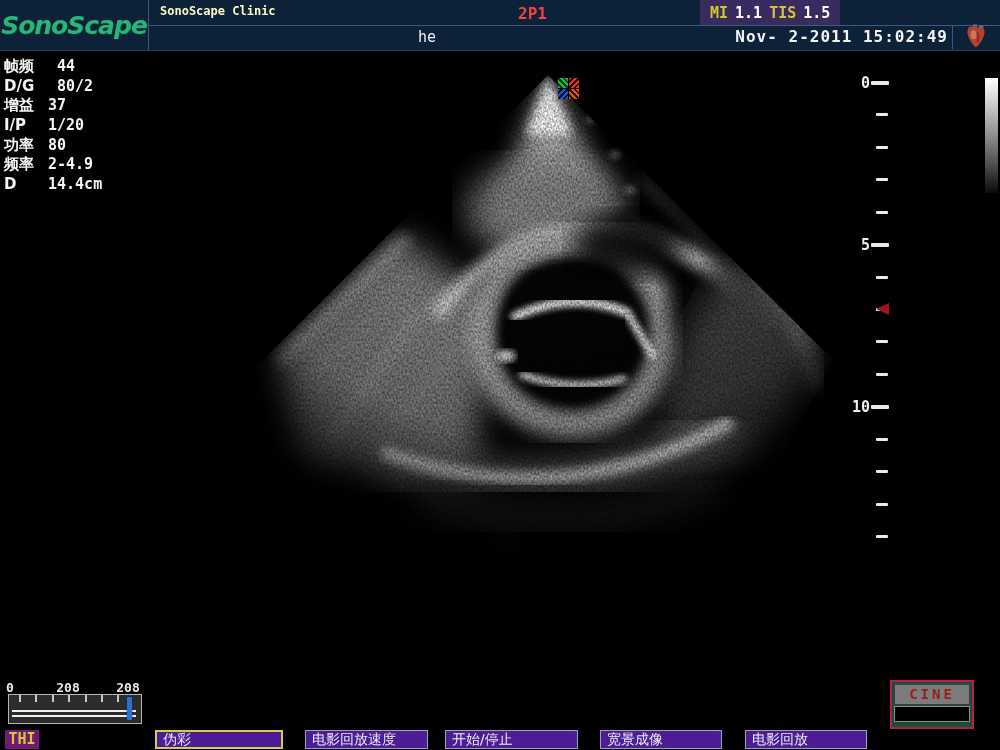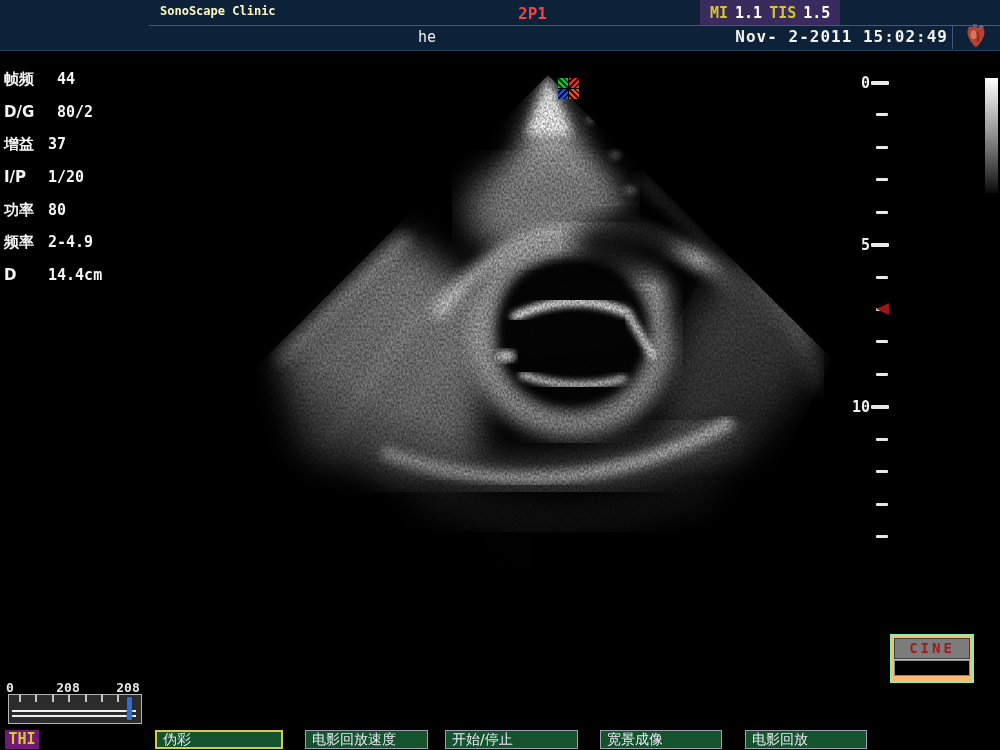--- a/index.html
+++ b/index.html
@@ -17,21 +17,21 @@
   .probe{position:absolute;left:518px;top:4px;font-size:16px;font-weight:bold;color:#ef4444;}
   .mi-block{position:absolute;left:700px;top:0;height:25px;padding:0 10px;background:#3a2b5e;
             display:flex;align-items:center;gap:7px;font-size:15px;font-weight:bold;}
   .ylw{color:#d3c52f;} .wht{color:#fff;}
   .patient{position:absolute;left:418px;top:28px;font-size:15px;font-weight:normal;color:#f2f2f2;}
   .datetime{position:absolute;right:52px;top:27px;font-size:16px;font-weight:bold;color:#f2f2f2;letter-spacing:1px;}
   .hdr-vsep{position:absolute;left:952px;top:26px;width:1px;height:23px;background:#3d5b7d;}
   .heart-icon{position:absolute;left:960px;top:23px;width:32px;height:27px;}
   
   .params{position:absolute;left:4px;top:57px;font-size:15px;font-weight:bold;color:#f5f5f5;}
-  .prow{display:flex;height:19.7px;line-height:19.7px;white-space:pre;margin-top:13px;}
+  .prow{display:flex;height:19.7px;line-height:19.7px;white-space:pre;}
   .plabel{width:44px;font-family:"DejaVu Sans",sans-serif;font-weight:bold;}
   .pvalue{font-family:"DejaVu Sans Mono",monospace;}
   
   .us-wrap{position:absolute;left:160px;top:60px;width:700px;height:560px;}
   .probe-marker{position:absolute;left:558px;top:78px;width:21px;height:21px;background:#020202;
                 display:grid;grid-template-columns:10px 10px;grid-template-rows:10px 10px;gap:1px;}
   .pm{width:10px;height:10px;}
   .pm-g{background:repeating-linear-gradient(45deg,#2fae3a 0 2px,#042 2px 4px);}
   .pm-r{background:repeating-linear-gradient(135deg,#d23a2a 0 2px,#300 2px 4px);}
   .pm-b{background:repeating-linear-gradient(135deg,#2a52c8 0 2px,#013 2px 4px);}
@@ -54,39 +54,42 @@
   .gauge-box{position:absolute;left:8px;top:694px;width:132px;height:28px;background:#2c2c2c;
              border:1px solid #b5b5b5;}
   .gtick{position:absolute;top:0;width:2px;height:7px;background:#c8c8c8;}
   .gauge-line{position:absolute;left:3px;right:5px;top:15px;height:3px;
               border-top:2px solid #f0f0f0;border-bottom:2px solid #f0f0f0;}
   .gauge-cursor{position:absolute;left:118px;top:2px;width:5px;height:23px;background:#2f6fd4;
                 border-radius:1px;box-shadow:0 0 2px #124;}
   
   .thi{position:absolute;left:5px;top:730px;width:34px;height:19px;background:#701a75;
        color:#d4c931;font-size:15px;font-weight:bold;text-align:center;line-height:19px;}
-  .skey{position:absolute;top:730px;height:19px;background:#14532d;border:1px solid #9d9db3;
+  .skey{position:absolute;top:730px;height:19px;background:#4c1d95;border:1px solid #9d9db3;
         color:#eaeaf2;font-family:"DejaVu Sans",sans-serif;font-size:14px;line-height:17px;
         padding-left:6px;box-sizing:border-box;}
   .skey.active{border:2px solid #d9c94c;line-height:15px;}
   .sk0{left:155px;width:128px;} .sk1{left:305px;width:123px;} .sk2{left:445px;width:133px;}
   .sk3{left:600px;width:122px;} .sk4{left:745px;width:122px;}
   
-  .cine-box{position:absolute;left:890px;top:634px;width:80px;height:45px;background:#fdba74;
-            border:2px solid #86efac;}
+  .cine-box{position:absolute;left:890px;top:680px;width:80px;height:45px;background:#14532d;
+            border:2px solid #be185d;}
   .cine-top{margin:2px 2px 1px 2px;height:19px;background:#7c7c7c;border:1px solid #3f3f3f;
             color:#9b1c1c;font-size:14px;font-weight:bold;text-align:center;line-height:19px;letter-spacing:3px;}
   .cine-bottom{margin:0 2px 2px 2px;height:14px;background:#000;border:1px solid #8a8a8a;}
 </style>
 </head>
 <body>
 
 <div id="screen">
 
   <div class="header">
+    <div class="logo-cell">
+      <span class="logo-text">SonoScape</span>
+    </div>
     <div class="hdr-divider"></div>
     <span class="clinic">SonoScape Clinic</span>
     <span class="probe">2P1</span>
     <div class="mi-block">
       <span class="ylw">MI</span>
       <span class="wht">1.1</span>
       <span class="ylw">TIS</span>
       <span class="wht">1.5</span>
     </div>
     <span class="patient">he</span>

